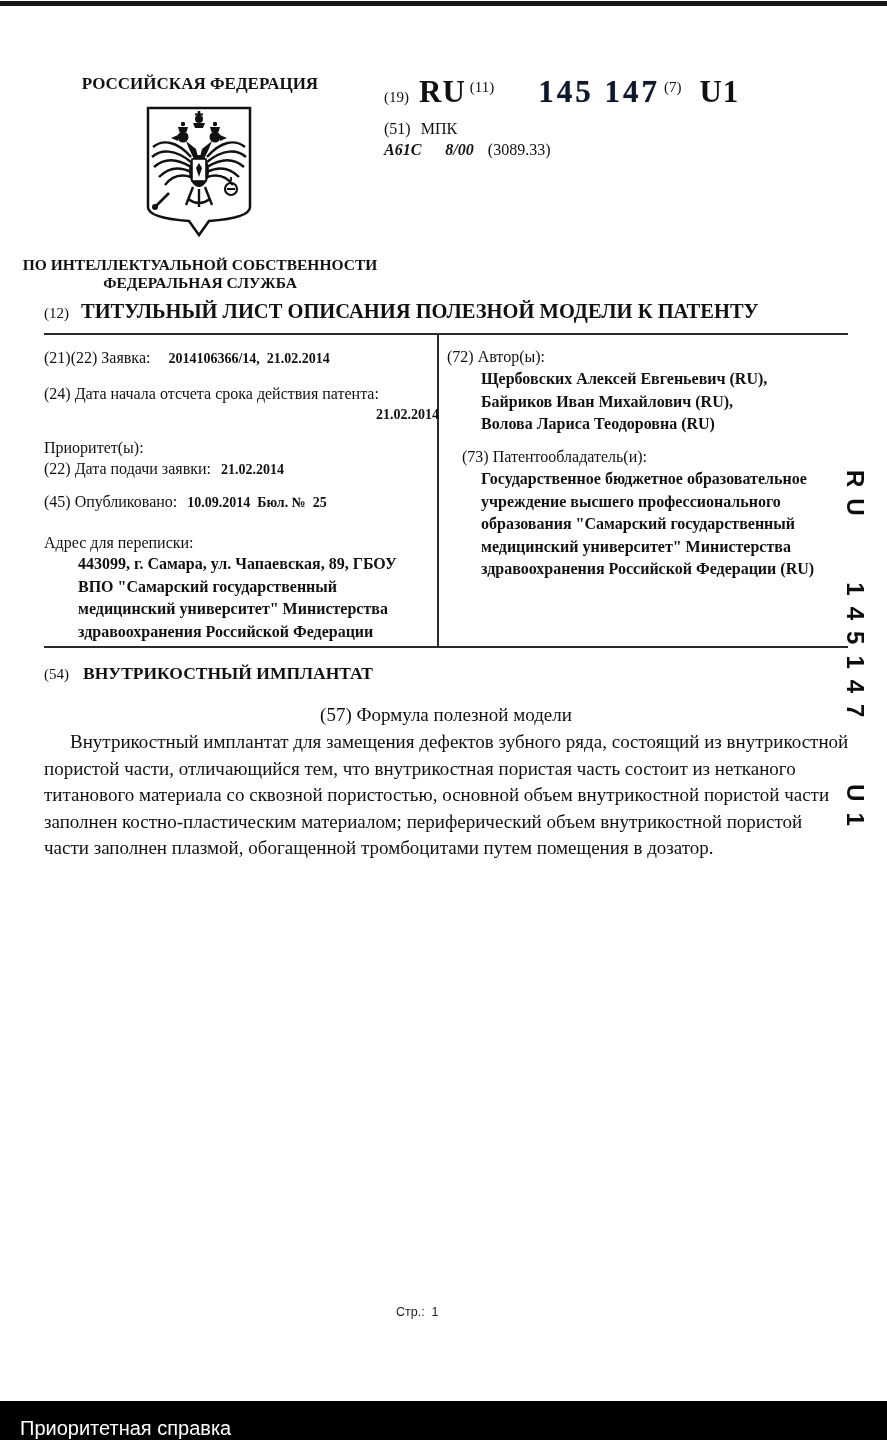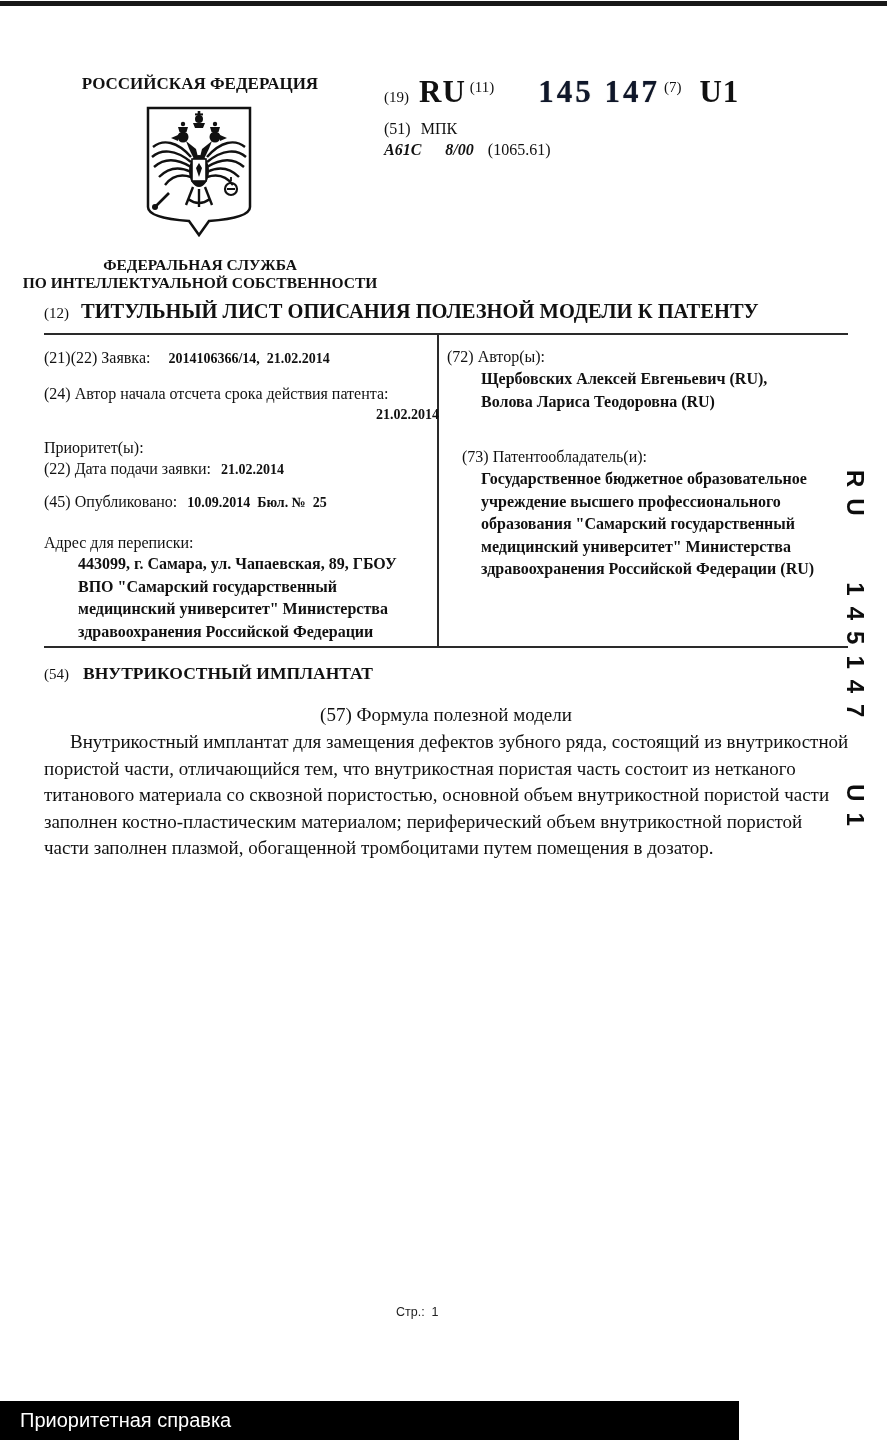--- a/index.html
+++ b/index.html
@@ -97,63 +97,63 @@
       <g>
         <circle cx="92" cy="88" r="6" fill="none" stroke="#111" stroke-width="2.2"></circle>
         <path d="M92,80 v-4 M88,88 h8" stroke="#111" stroke-width="1.8"></path>
         <path d="M30,92 L16,106" stroke="#111" stroke-width="2.6"></path>
         <circle cx="16" cy="106" r="3" fill="#111"></circle>
       </g>
     </svg>
   </div>
 
   <div class="abs serif b" style="left:8px;top:256px;width:384px;text-align:center;font-size:15.5px;line-height:18px;">
+    <div>ПО ИНТЕЛЛЕКТУАЛЬНОЙ СОБСТВЕННОСТИ</div>
     <div>ФЕДЕРАЛЬНАЯ СЛУЖБА</div>
-    <div>ПО ИНТЕЛЛЕКТУАЛЬНОЙ СОБСТВЕННОСТИ</div>
   </div>
 
   <div class="abs" style="left:384px;top:76px;width:480px;white-space:nowrap;">
     <span class="code-small serif">(19)</span>
     <span class="bignum" style="margin-left:6px;">RU</span>
     <span class="sup">(11)</span>
     <span class="bignum gray-num" style="margin-left:40px;">145 147</span>
     <span class="sup">(7)</span>
     <span class="bignum" style="margin-left:14px;">U1</span>
   </div>
 
   <div class="abs serif" style="left:384px;top:120px;font-size:16px;">
     <div>
       <span>(51)</span>
       <span style="margin-left:6px;">МПК</span>
     </div>
     <div style="margin-top:3px;">
       <span class="b" style="font-style:italic;">A61C</span>
       <span class="b" style="font-style:italic;margin-left:20px;">8/00</span>
-      <span style="margin-left:10px;">(1065.61)</span>
+      <span style="margin-left:10px;">(3089.33)</span>
     </div>
   </div>
 
   <div class="abs" style="left:44px;top:300px;width:810px;white-space:nowrap;">
     <span class="serif code-small">(12)</span>
     <span class="serif b" style="font-size:20.5px;margin-left:8px;">ТИТУЛЬНЫЙ ЛИСТ ОПИСАНИЯ ПОЛЕЗНОЙ МОДЕЛИ К ПАТЕНТУ</span>
   </div>
 
   <div class="abs hline" style="top:333px;left:44px;width:804px;"></div>
   <div class="abs vline" style="left:437px;top:334px;height:313px;"></div>
   <div class="abs hline" style="top:646px;left:44px;width:804px;"></div>
 
   <div class="abs lbl" style="left:44px;top:348px;width:390px;">
     <span>(21)(22)</span>
     <span>Заявка:</span>
     <span class="val keep" style="margin-left:14px;">2014106366/14,  21.02.2014</span>
   </div>
 
   <div class="abs lbl" style="left:44px;top:384px;width:395px;">
     <span>(24)</span>
-    <span>Автор начала отсчета срока действия патента:</span>
+    <span>Дата начала отсчета срока действия патента:</span>
     <div class="val" style="margin-left:34px;margin-top:1px;">21.02.2014</div>
   </div>
 
   <div class="abs lbl" style="left:44px;top:438px;">Приоритет(ы):</div>
 
   <div class="abs lbl" style="left:44px;top:459px;width:390px;">
     <span>(22)</span>
     <span>Дата подачи заявки:</span>
     <span class="val" style="margin-left:6px;">21.02.2014</span>
   </div>
@@ -166,20 +166,21 @@
 
   <div class="abs lbl" style="left:44px;top:533px;">Адрес для переписки:</div>
   <div class="abs blk" style="left:78px;top:553px;width:334px;">443099, г. Самара, ул. Чапаевская, 89, ГБОУ ВПО "Самарский государственный медицинский университет" Министерства здравоохранения Российской Федерации</div>
 
   <div class="abs lbl" style="left:447px;top:347px;">
     <span>(72)</span>
     <span>Автор(ы):</span>
   </div>
   <div class="abs blk" style="left:481px;top:368px;width:340px;">
     <div>Щербовских Алексей Евгеньевич (RU),</div>
+    <div>Байриков Иван Михайлович (RU),</div>
     <div>Волова Лариса Теодоровна (RU)</div>
   </div>
 
   <div class="abs lbl" style="left:462px;top:447px;">
     <span>(73)</span>
     <span>Патентообладатель(и):</span>
   </div>
   <div class="abs blk" style="left:481px;top:468px;width:336px;">Государственное бюджетное образовательное учреждение высшего профессионального образования "Самарский государственный медицинский университет" Министерства здравоохранения Российской Федерации (RU)</div>
 
   <div class="abs vert-text" style="left:869px;top:470px;">RU 145147 U1</div>
@@ -187,17 +188,17 @@
   <div class="abs" style="left:44px;top:663px;white-space:nowrap;">
     <span class="serif code-small">(54)</span>
     <span class="serif b" style="font-size:17.5px;margin-left:10px;">ВНУТРИКОСТНЫЙ ИМПЛАНТАТ</span>
   </div>
 
   <div class="abs serif" style="left:44px;top:704px;width:804px;text-align:center;font-size:19px;">(57) Формула полезной модели</div>
   <div class="abs serif formula" style="left:44px;top:729px;width:805px;">Внутрикостный имплантат для замещения дефектов зубного ряда, состоящий из внутрикостной пористой части, отличающийся тем, что внутрикостная пористая часть состоит из нетканого титанового материала со сквозной пористостью, основной объем внутрикостной пористой части заполнен костно-пластическим материалом; периферический объем внутрикостной пористой части заполнен плазмой, обогащенной тромбоцитами путем помещения в дозатор.</div>
 
   <div class="abs sans keep" style="left:396px;top:1305px;font-size:12.5px;color:#222;">Стр.:  1</div>
 
-  <div class="abs bottom-bar" style="left:0;top:1401px;width:739px;height:39px;display:flex;align-items:center;">
+  <div class="abs bottom-bar" style="left:0;top:1401px;width:887px;height:39px;display:flex;align-items:flex-end;">
     <span class="sans" style="margin-left:20px;">Приоритетная справка</span>
   </div>
 
 </div>
 
 </body></html>

